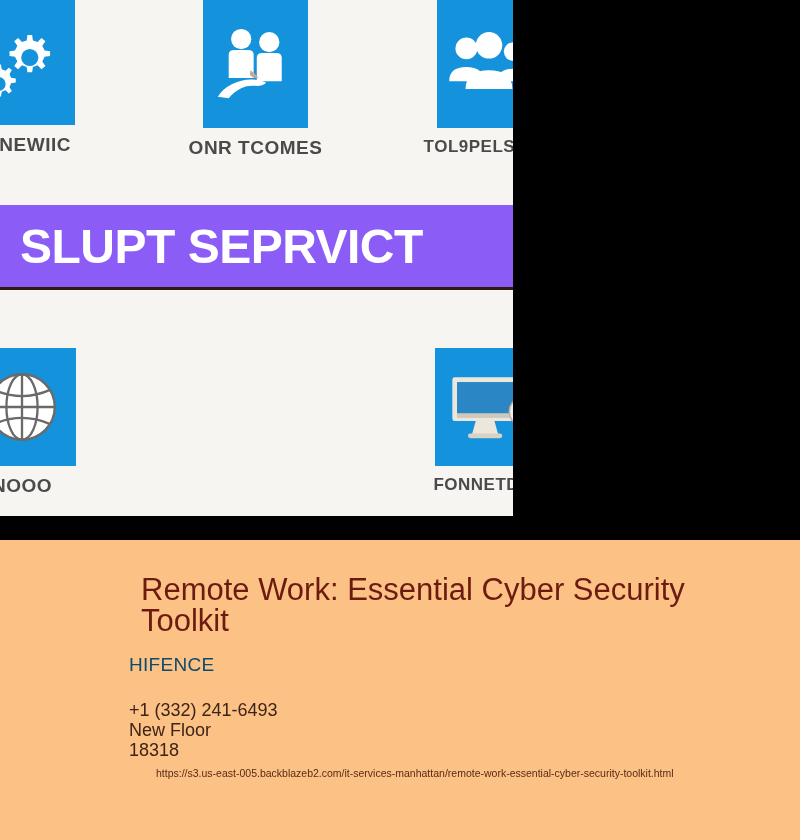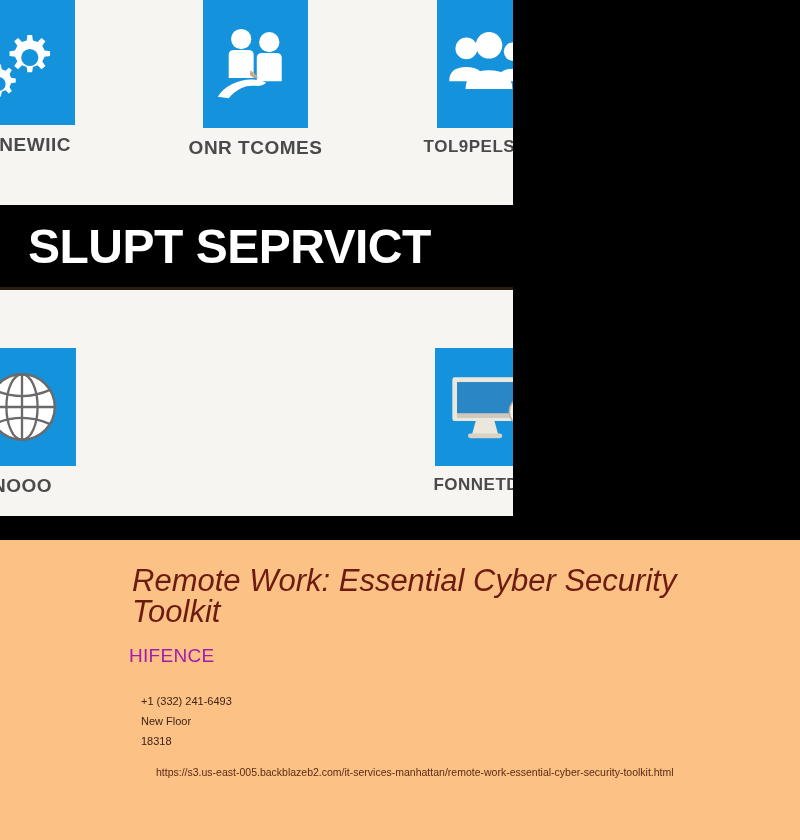--- a/index.html
+++ b/index.html
@@ -80,24 +80,24 @@
   }
   .tile-label.small { font-size: 17px; }
 
   
   .service-banner {
     position: absolute;
     left: 0;
     top: 205px;
     width: 513px;
     height: 82px;
-    background: #000000;
+    background: #8b5cf6;
     display: flex;
     align-items: center;
-    padding-left: 28px;
+    padding-left: 20px;
     box-sizing: border-box;
     box-shadow: 0 3px 0 #2a1c10;
     filter: blur(0.25px);
   }
   .service-banner-text {
     color: #ffffff;
     font-size: 48px;
     font-weight: bold;
     letter-spacing: -0.5px;
     font-family: "Liberation Sans", sans-serif;
@@ -116,45 +116,43 @@
     height: 300px;
     background: #fcc185;
     box-sizing: border-box;
     padding: 22px 40px 0 129px;
   }
   .doc-title {
     font-size: 31px;
     line-height: 31px;
     color: #6d1b10;
     font-weight: normal;
-    margin: 3px;
+    margin: 12px;
     max-width: 600px;
     font-family: "Liberation Sans", sans-serif;
-    font-style: italic;
   }
   .doc-subtitle {
     margin: 18px 0 0 0;
     font-size: 19px;
-    color: #a21caf;
+    color: #0c4a6e;
     font-weight: normal;
     letter-spacing: 0.3px;
     font-family: "Liberation Sans", sans-serif;
   }
   .contact-block {
     margin-top: 24px;
   }
   .contact-line {
-    font-size: 11px;
+    font-size: 18px;
     line-height: 20px;
     color: #3d2318;
     font-family: "Liberation Sans", sans-serif;
-    margin-left: 12px;
   }
   .doc-url {
-    margin-top: 15px;
+    margin-top: 7px;
     font-size: 10.5px;
     color: #5a2a15;
     word-break: break-all;
     font-family: "Liberation Sans", sans-serif;
     padding-left: 27px;
   }
 </style>
 </head>
 <body>
 

